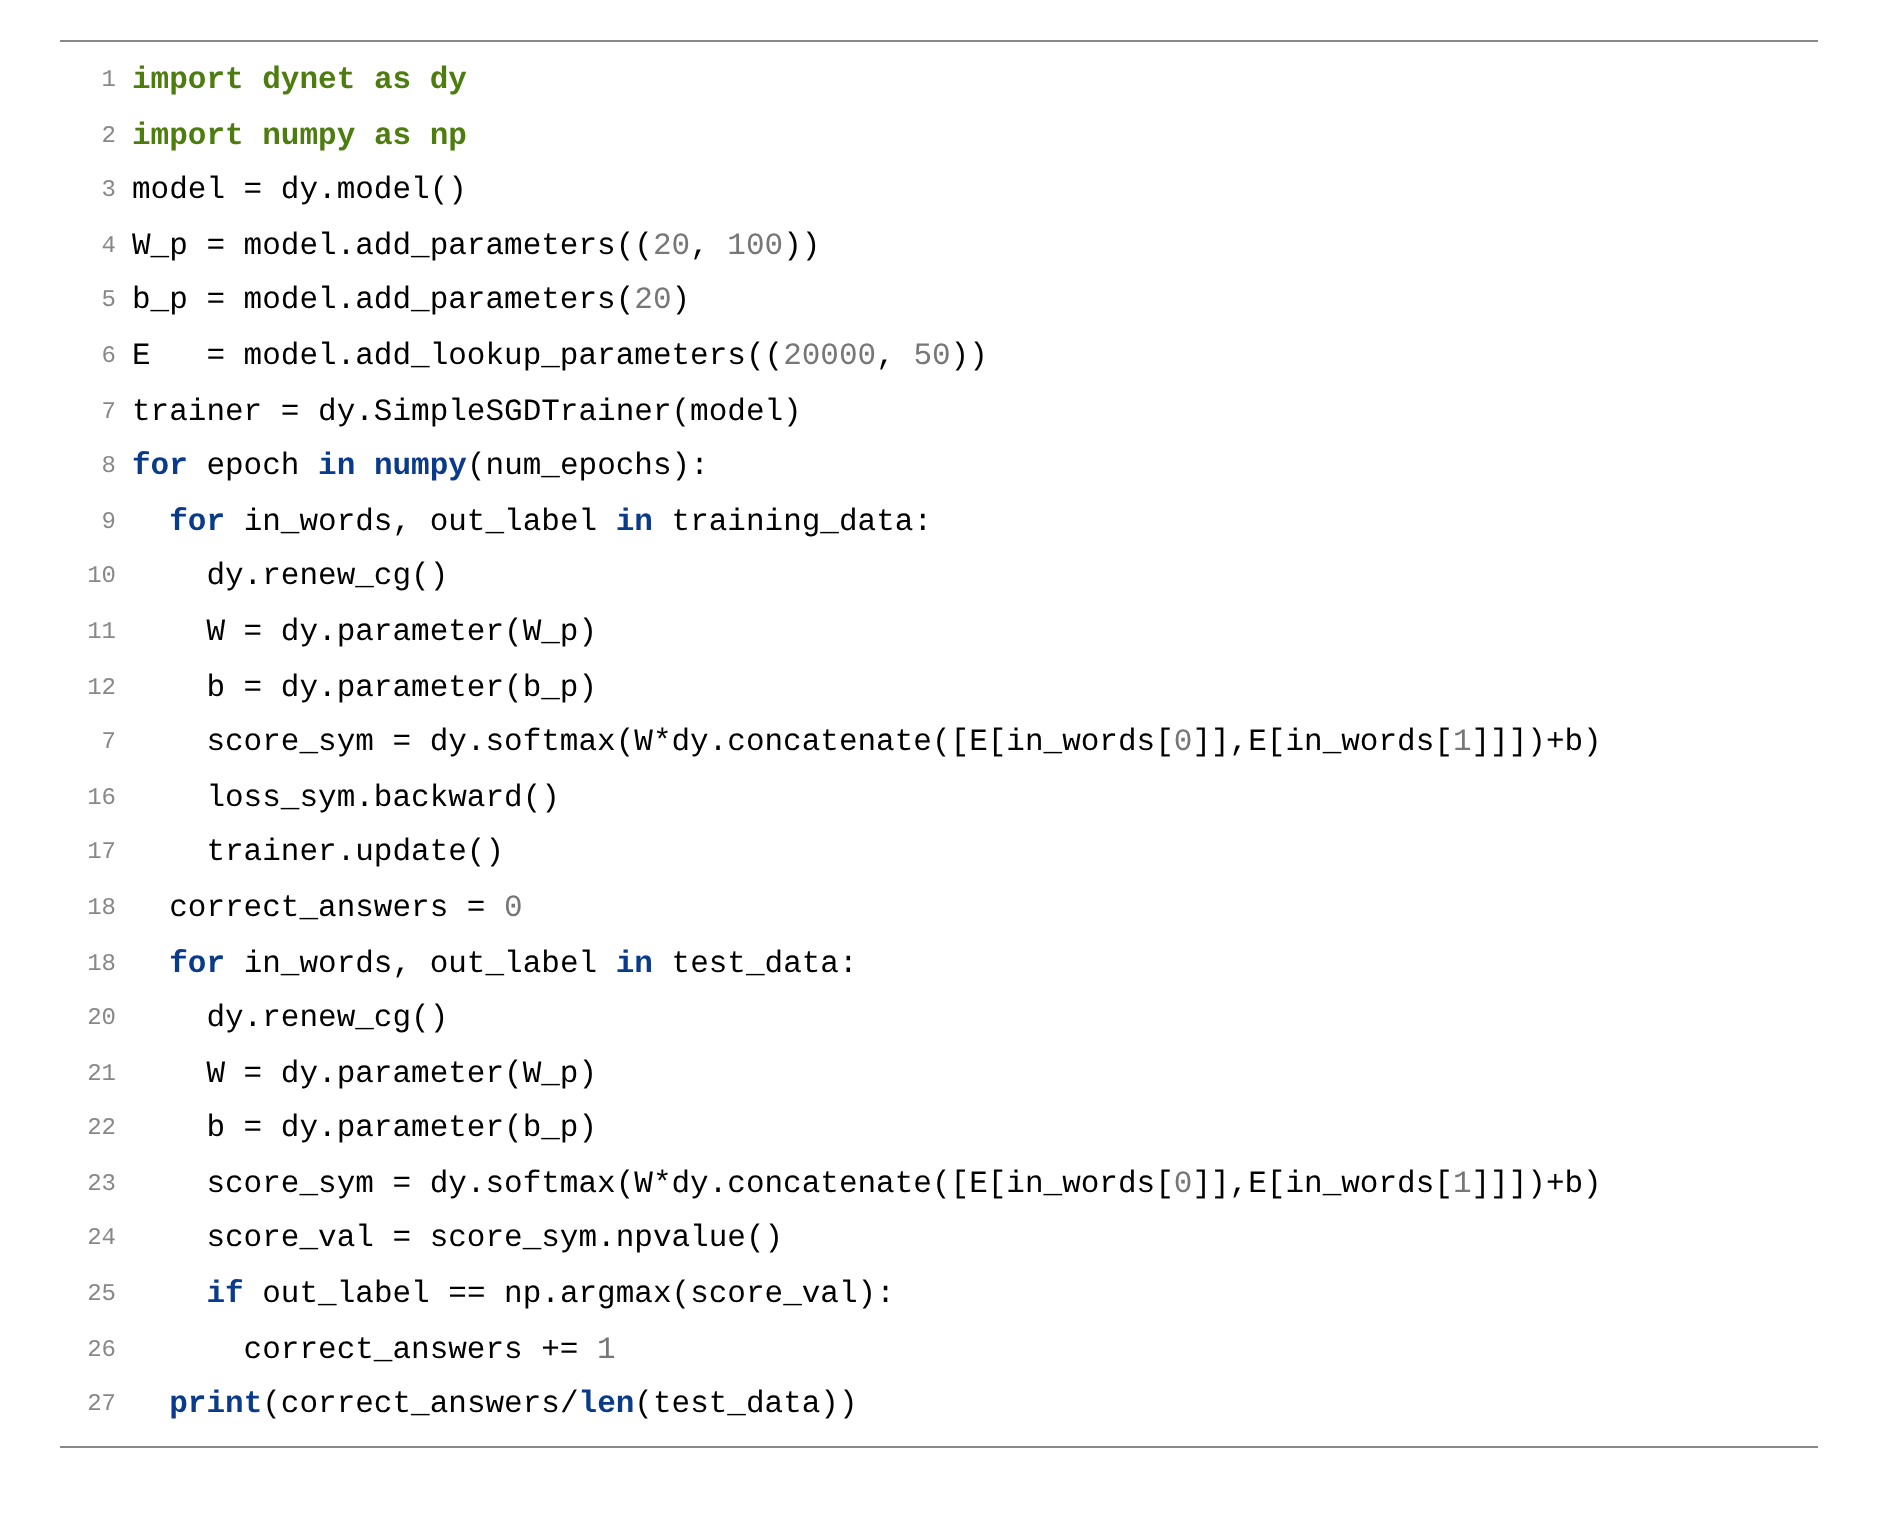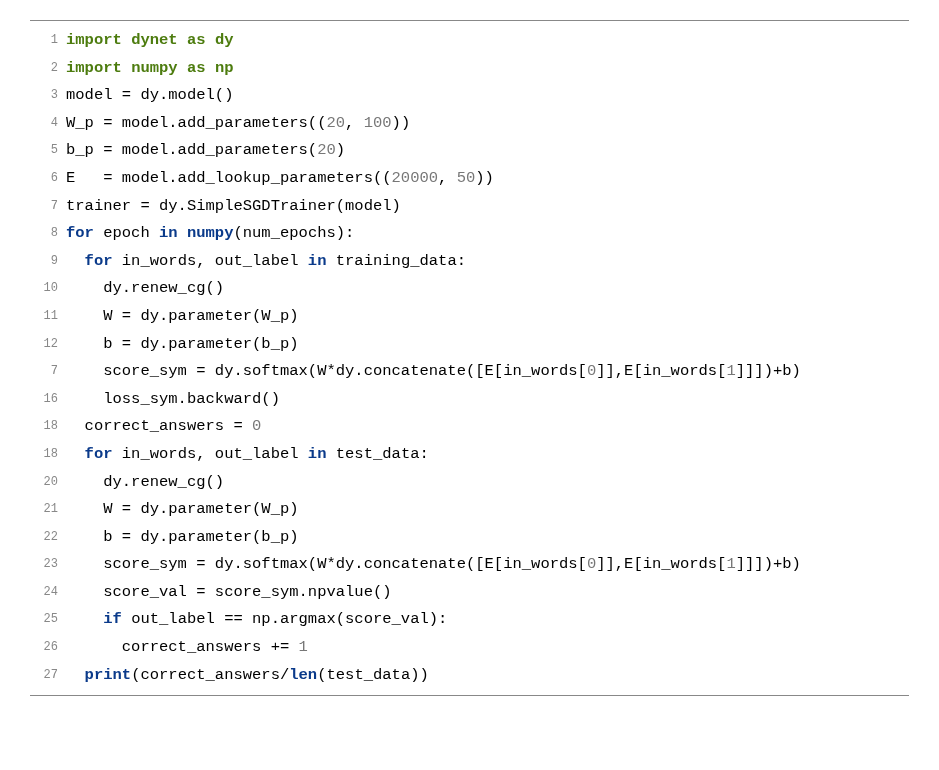--- a/index.html
+++ b/index.html
@@ -52,20 +52,21 @@
       <div class="line"><span class="ln">5</span><span class="code">b_p = model.add_parameters(<span class="num">20</span>)</span></div>
       <div class="line"><span class="ln">6</span><span class="code">E   = model.add_lookup_parameters((<span class="num">20000</span>, <span class="num">50</span>))</span></div>
       <div class="line"><span class="ln">7</span><span class="code">trainer = dy.SimpleSGDTrainer(model)</span></div>
       <div class="line"><span class="ln">8</span><span class="code"><span class="kw-ctrl">for</span> epoch <span class="kw-ctrl">in</span> <span class="kw-ctrl">numpy</span>(num_epochs):</span></div>
       <div class="line"><span class="ln">9</span><span class="code">  <span class="kw-ctrl">for</span> in_words, out_label <span class="kw-ctrl">in</span> training_data:</span></div>
       <div class="line"><span class="ln">10</span><span class="code">    dy.renew_cg()</span></div>
       <div class="line"><span class="ln">11</span><span class="code">    W = dy.parameter(W_p)</span></div>
       <div class="line"><span class="ln">12</span><span class="code">    b = dy.parameter(b_p)</span></div>
       <div class="line"><span class="ln">7</span><span class="code">    score_sym = dy.softmax(W*dy.concatenate([E[in_words[<span class="num">0</span>]],E[in_words[<span class="num">1</span>]]])+b)</span></div>
       <div class="line"><span class="ln">16</span><span class="code">    loss_sym.backward()</span></div>
+      <div class="line"><span class="ln">17</span><span class="code">    trainer.update()</span></div>
       <div class="line"><span class="ln">18</span><span class="code">  correct_answers = <span class="num">0</span></span></div>
       <div class="line"><span class="ln">18</span><span class="code">  <span class="kw-ctrl">for</span> in_words, out_label <span class="kw-ctrl">in</span> test_data:</span></div>
       <div class="line"><span class="ln">20</span><span class="code">    dy.renew_cg()</span></div>
       <div class="line"><span class="ln">21</span><span class="code">    W = dy.parameter(W_p)</span></div>
       <div class="line"><span class="ln">22</span><span class="code">    b = dy.parameter(b_p)</span></div>
       <div class="line"><span class="ln">23</span><span class="code">    score_sym = dy.softmax(W*dy.concatenate([E[in_words[<span class="num">0</span>]],E[in_words[<span class="num">1</span>]]])+b)</span></div>
       <div class="line"><span class="ln">24</span><span class="code">    score_val = score_sym.npvalue()</span></div>
       <div class="line"><span class="ln">25</span><span class="code">    <span class="kw-ctrl">if</span> out_label == np.argmax(score_val):</span></div>
       <div class="line"><span class="ln">26</span><span class="code">      correct_answers += <span class="num">1</span></span></div>
       <div class="line"><span class="ln">27</span><span class="code">  <span class="kw-ctrl">print</span>(correct_answers/<span class="kw-ctrl">len</span>(test_data))</span></div>

